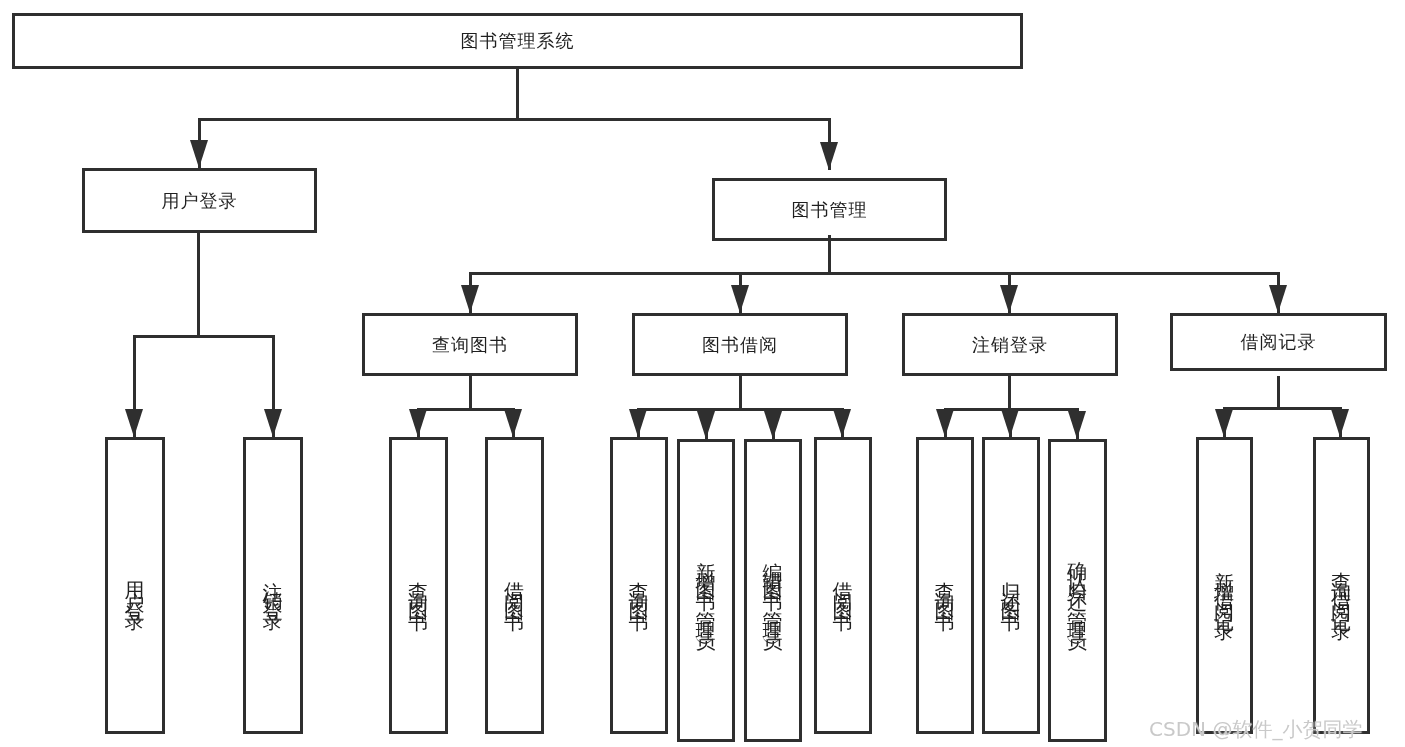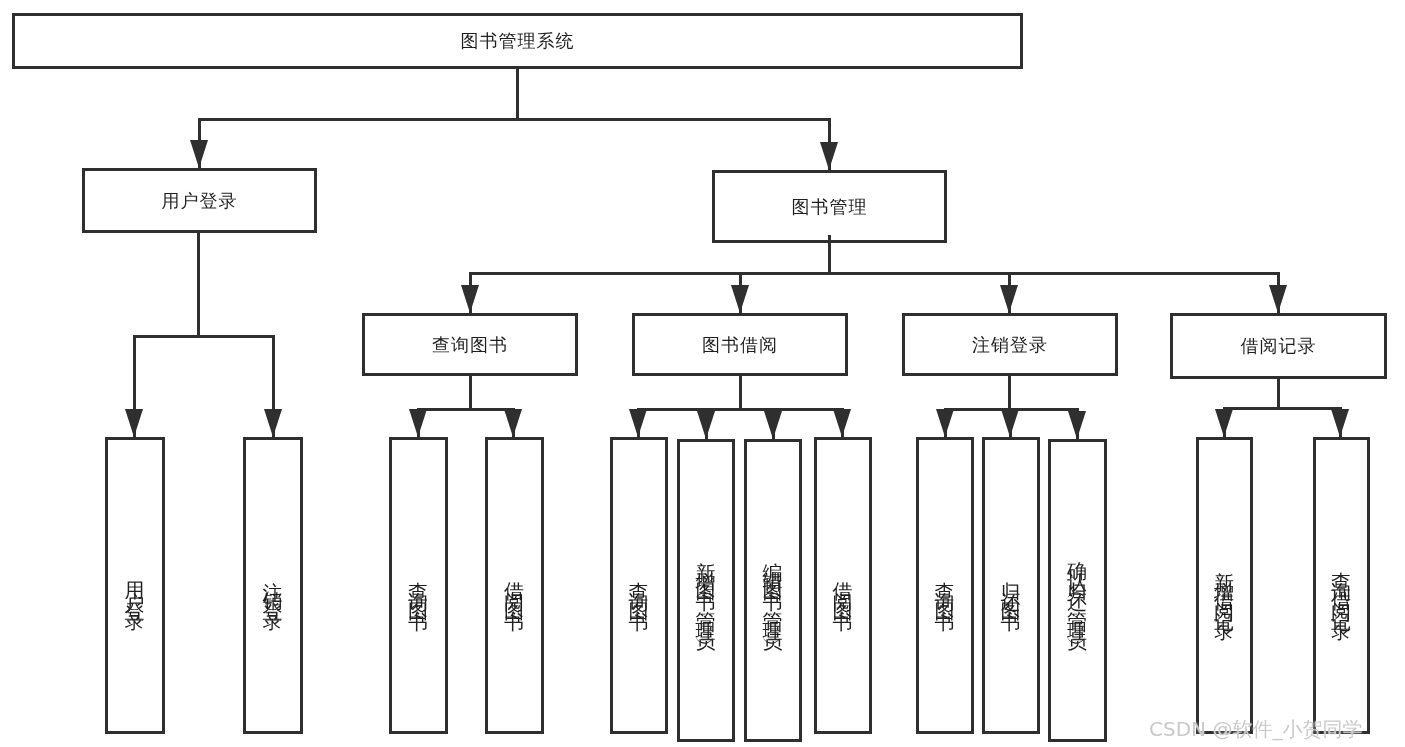--- a/index.html
+++ b/index.html
@@ -83,21 +83,21 @@
   <div class="line" style="left:516px;top:69px;width:3px;height:49px"></div>
   <div class="line" style="left:198px;top:118px;width:633px;height:3px"></div>
   <div class="line" style="left:198px;top:118px;width:3px;height:50px"></div>
   <div class="line" style="left:828px;top:118px;width:3px;height:52px"></div>
   <div class="arrow" style="left:190px;top:140px"></div>
   <div class="arrow" style="left:820px;top:142px"></div>
 
   <div class="box" style="left:82px;top:168px;width:235px;height:65px">
     <span class="lbl">用户登录</span>
   </div>
-  <div class="box" style="left:712px;top:170px;width:235px;height:73px">
+  <div class="box" style="left:712px;top:178px;width:235px;height:63px">
     <span class="lbl">图书管理</span>
   </div>
 
   <div class="line" style="left:197px;top:233px;width:3px;height:102px"></div>
   <div class="line" style="left:133px;top:335px;width:142px;height:3px"></div>
   <div class="line" style="left:133px;top:335px;width:3px;height:102px"></div>
   <div class="line" style="left:272px;top:335px;width:3px;height:102px"></div>
   <div class="arrow" style="left:125px;top:409px"></div>
   <div class="arrow" style="left:264px;top:409px"></div>
 
@@ -114,21 +114,21 @@
 
   <div class="box" style="left:362px;top:313px;width:216px;height:63px">
     <span class="lbl">查询图书</span>
   </div>
   <div class="box" style="left:632px;top:313px;width:216px;height:63px">
     <span class="lbl">图书借阅</span>
   </div>
   <div class="box" style="left:902px;top:313px;width:216px;height:63px">
     <span class="lbl">注销登录</span>
   </div>
-  <div class="box" style="left:1170px;top:313px;width:217px;height:66px">
+  <div class="box" style="left:1170px;top:313px;width:217px;height:58px">
     <span class="lbl">借阅记录</span>
   </div>
 
   <div class="line" style="left:469px;top:376px;width:3px;height:32px"></div>
   <div class="line" style="left:417px;top:408px;width:98px;height:3px"></div>
   <div class="line" style="left:417px;top:408px;width:3px;height:29px"></div>
   <div class="line" style="left:512px;top:408px;width:3px;height:29px"></div>
   <div class="arrow" style="left:409px;top:409px"></div>
   <div class="arrow" style="left:504px;top:409px"></div>
 

